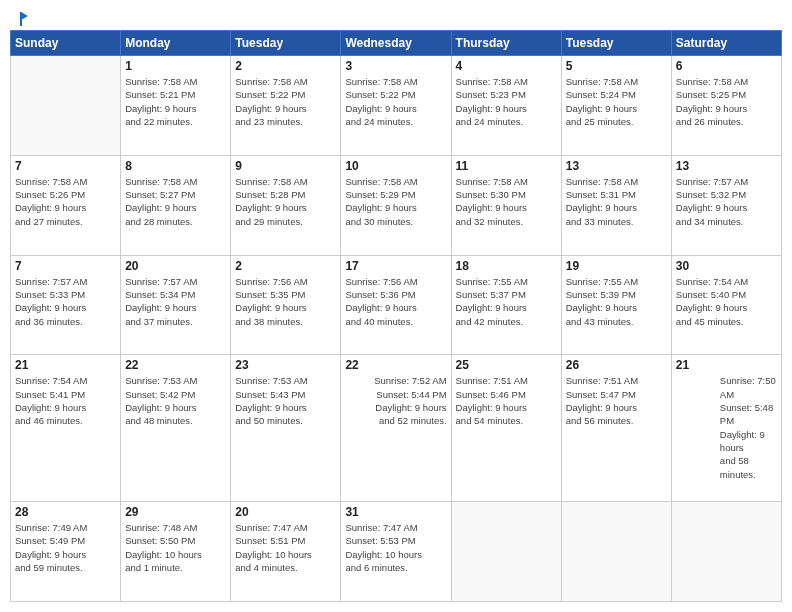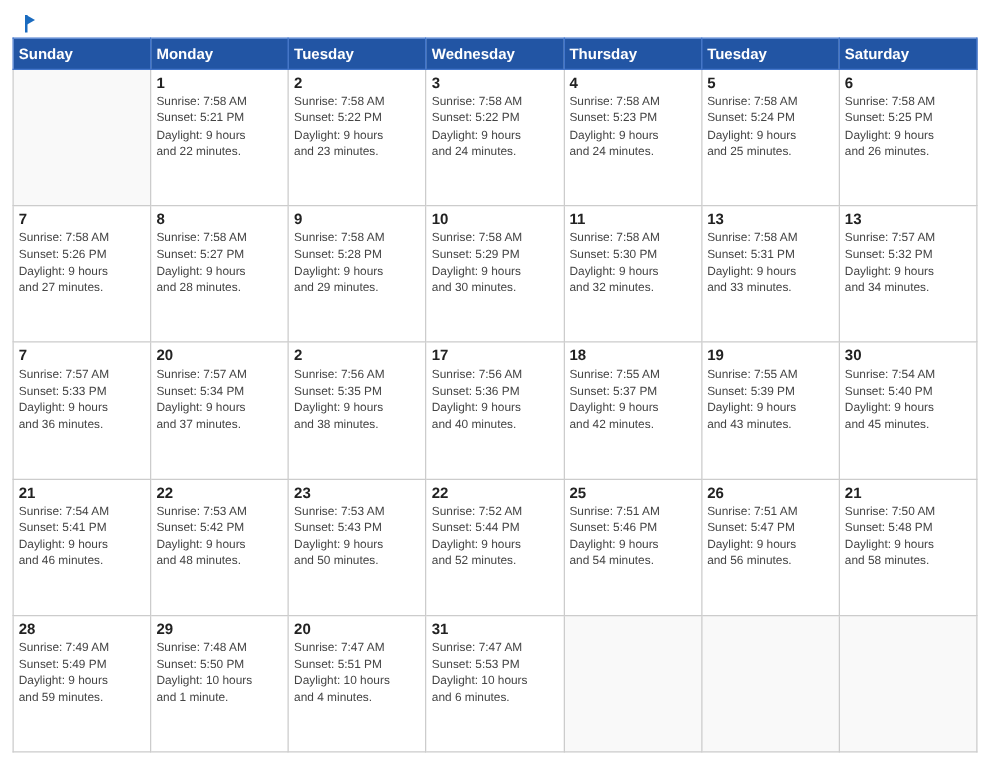--- a/index.html
+++ b/index.html
@@ -276,42 +276,42 @@
           </td>
           <td>
             <div class="day-num">23</div>
             <div class="day-info" style="white-space: pre-line;">Sunrise: 7:53 AM
 Sunset: 5:43 PM
 Daylight: 9 hours
 and 50 minutes.</div>
           </td>
           <td>
             <div class="day-num">22</div>
-            <div class="day-info" style="white-space: pre-line;">Sunrise: 7:52 AM
+            <div class="day-info" style="white-space: pre-line; text-align: right;">Sunrise: 7:52 AM
 Sunset: 5:44 PM
 Daylight: 9 hours
 and 52 minutes.</div>
           </td>
           <td>
             <div class="day-num">25</div>
             <div class="day-info" style="white-space: pre-line;">Sunrise: 7:51 AM
 Sunset: 5:46 PM
 Daylight: 9 hours
 and 54 minutes.</div>
           </td>
           <td>
             <div class="day-num">26</div>
             <div class="day-info" style="white-space: pre-line;">Sunrise: 7:51 AM
 Sunset: 5:47 PM
 Daylight: 9 hours
 and 56 minutes.</div>
           </td>
           <td>
             <div class="day-num">21</div>
-            <div class="day-info" style="white-space: pre-line;">Sunrise: 7:50 AM
+            <div class="day-info" style="white-space: pre-line; margin-left: 44px;">Sunrise: 7:50 AM
 Sunset: 5:48 PM
 Daylight: 9 hours
 and 58 minutes.</div>
           </td>
         </tr>
         <tr>
           <td>
             <div class="day-num">28</div>
             <div class="day-info" style="white-space: pre-line;">Sunrise: 7:49 AM
 Sunset: 5:49 PM

